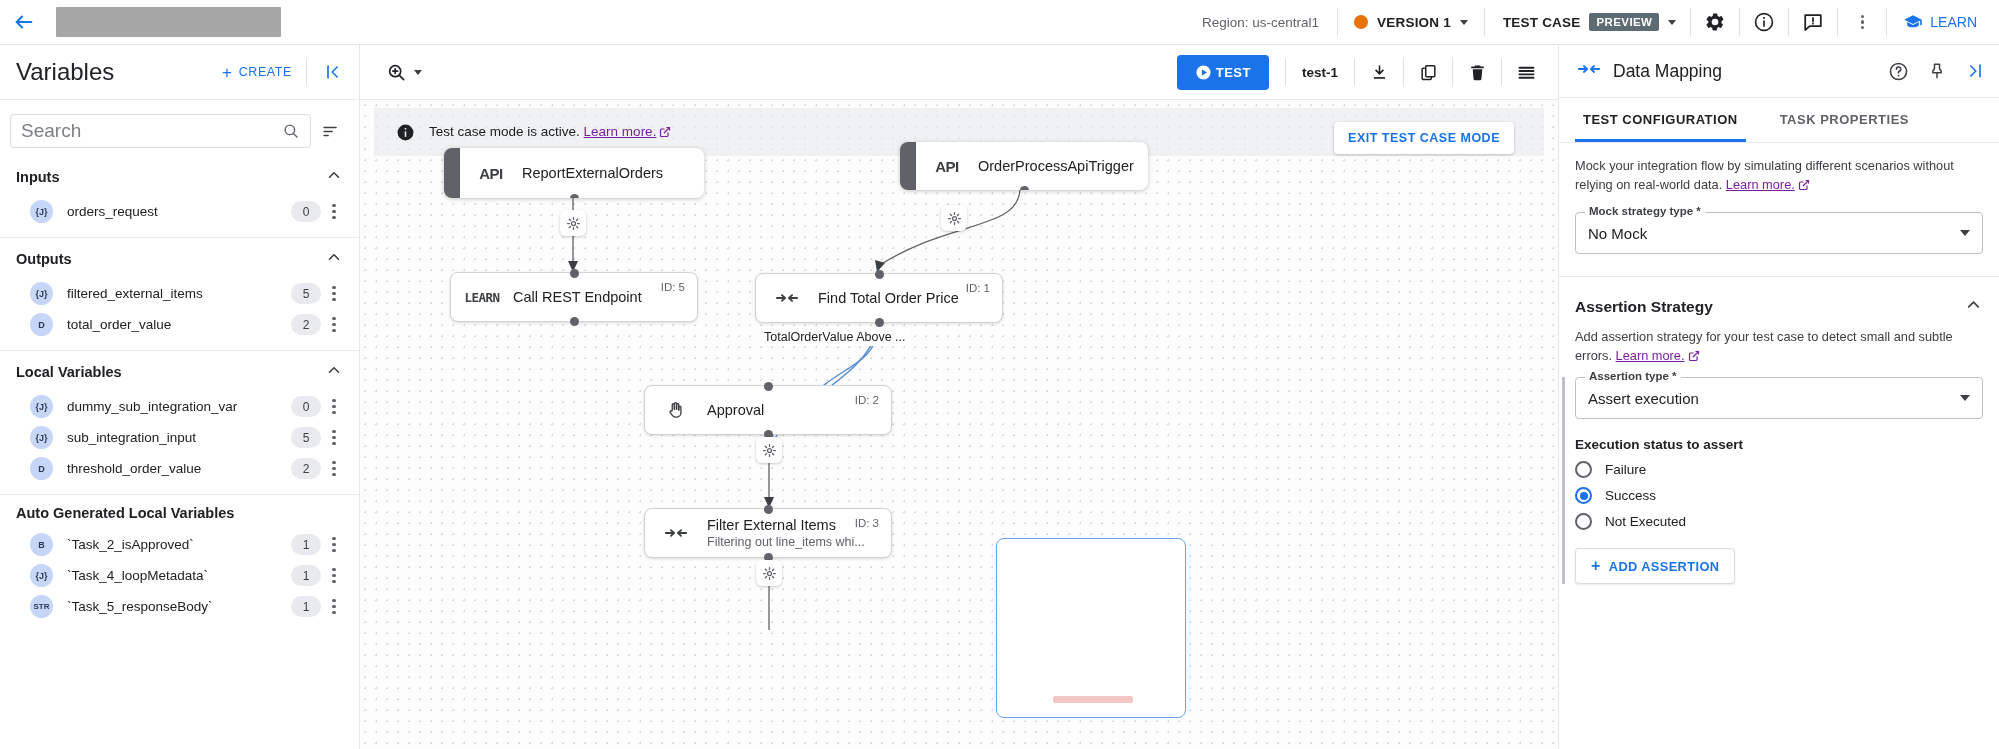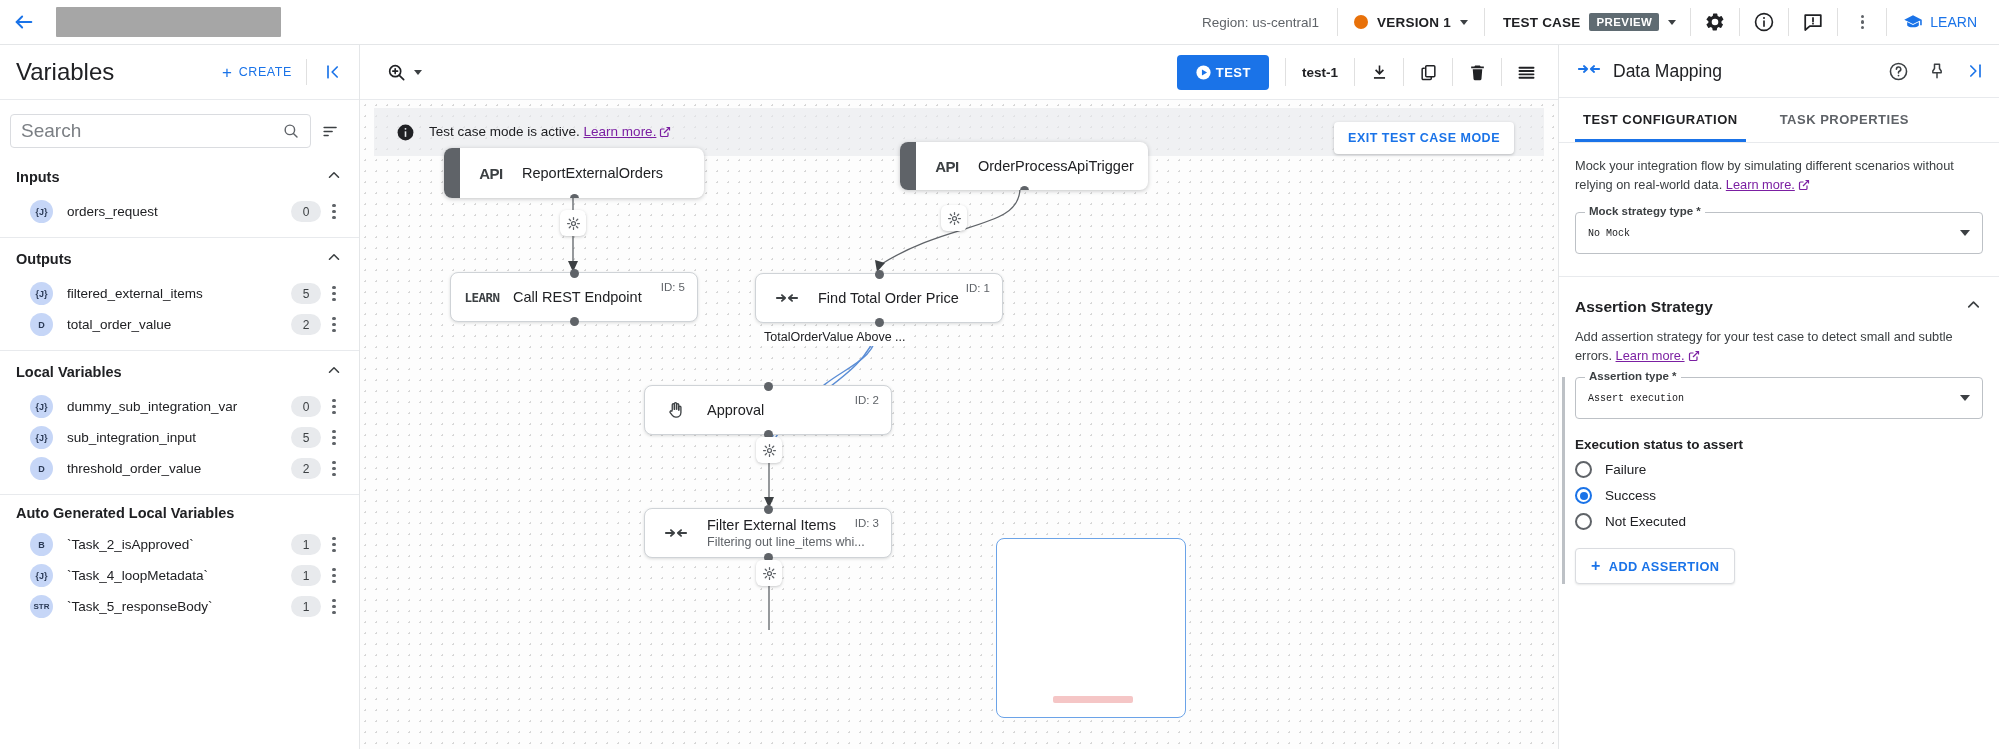--- a/index.html
+++ b/index.html
@@ -197,21 +197,21 @@
   .rp-body { flex:1; overflow:hidden; padding: 14px 16px 0 16px; }
   .rp-desc { font-size: 12.8px; color:#3c4043; line-height: 1.45; }
   .field {
     position: relative; margin-top: 16px; border: 1px solid #bdc1c6; border-radius: 4px;
     height: 42px; display:flex; align-items:center; padding: 0 12px; cursor:pointer;
   }
   .field-label {
     position:absolute; top: -8px; left: 9px; background:#fff; padding: 0 4px;
     font-size: 11.5px; color:#3c4043; font-weight: bold;
   }
-  .field-value { font-size: 10px; color:#202124;font-family:Liberation Mono, monospace; }
+  .field-value { font-size: 15px; color:#202124; }
   .field .caret-dn { position:absolute; right: 12px; width:0;height:0;border-left:5px solid transparent;border-right:5px solid transparent;border-top:6px solid #3c4043; }
   .rp-divider { height:1px; background:#e8eaed; margin: 22px -16px 0 -16px; }
   .sec2-head { display:flex; align-items:center; margin-top: 18px; cursor:pointer; }
   .sec2-title { font-size: 15.5px; font-weight:bold; color:#202124; }
   .sec2-head .chev { margin-left:auto; color:#3c4043; }
   .assert-row { display:flex; align-items:center; gap: 14px; margin-top: 18px; }
   .assert-label { font-size: 13.5px; font-weight:bold; color:#202124; }
   .assert-block { border-left: 3px solid #bdc1c6; padding-left: 10px; margin-top: 10px; margin-left:-13px;}
   .radio-label { font-size: 13.5px; font-weight:bold; color:#202124; margin-top: 18px; }
   .radio-row { display:flex; align-items:center; gap: 13px; margin-top: 9px; cursor:pointer; }

